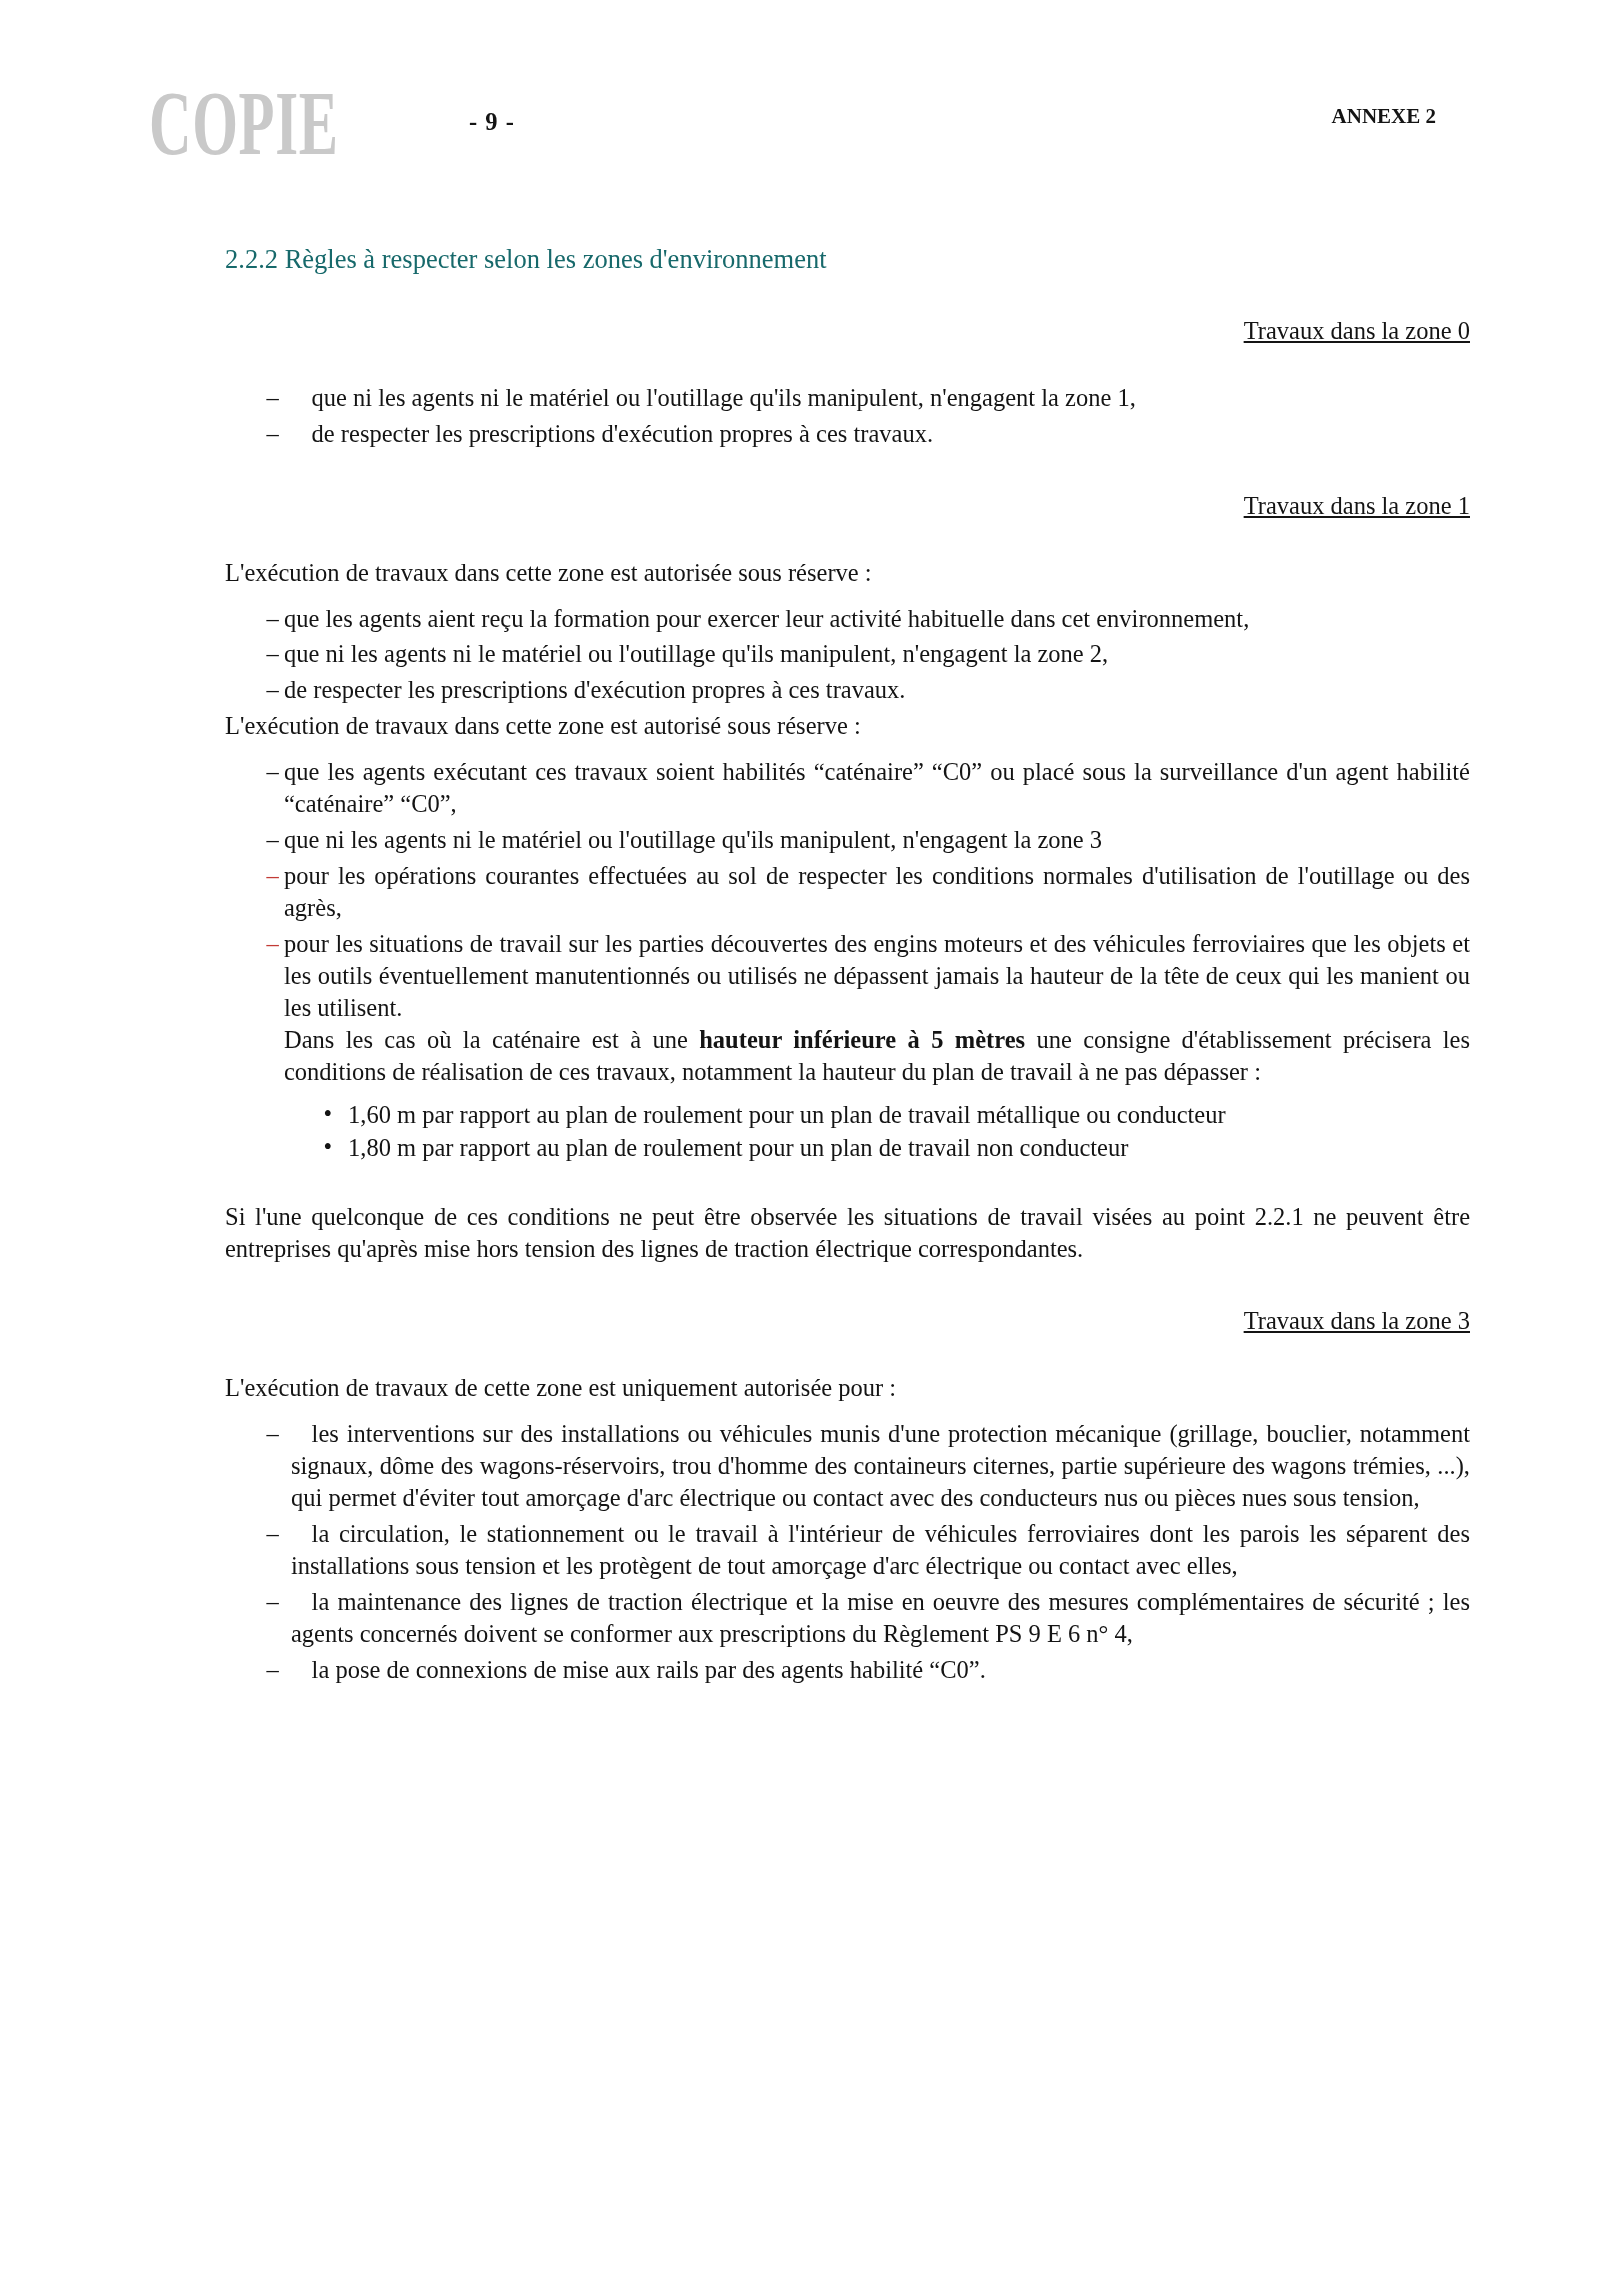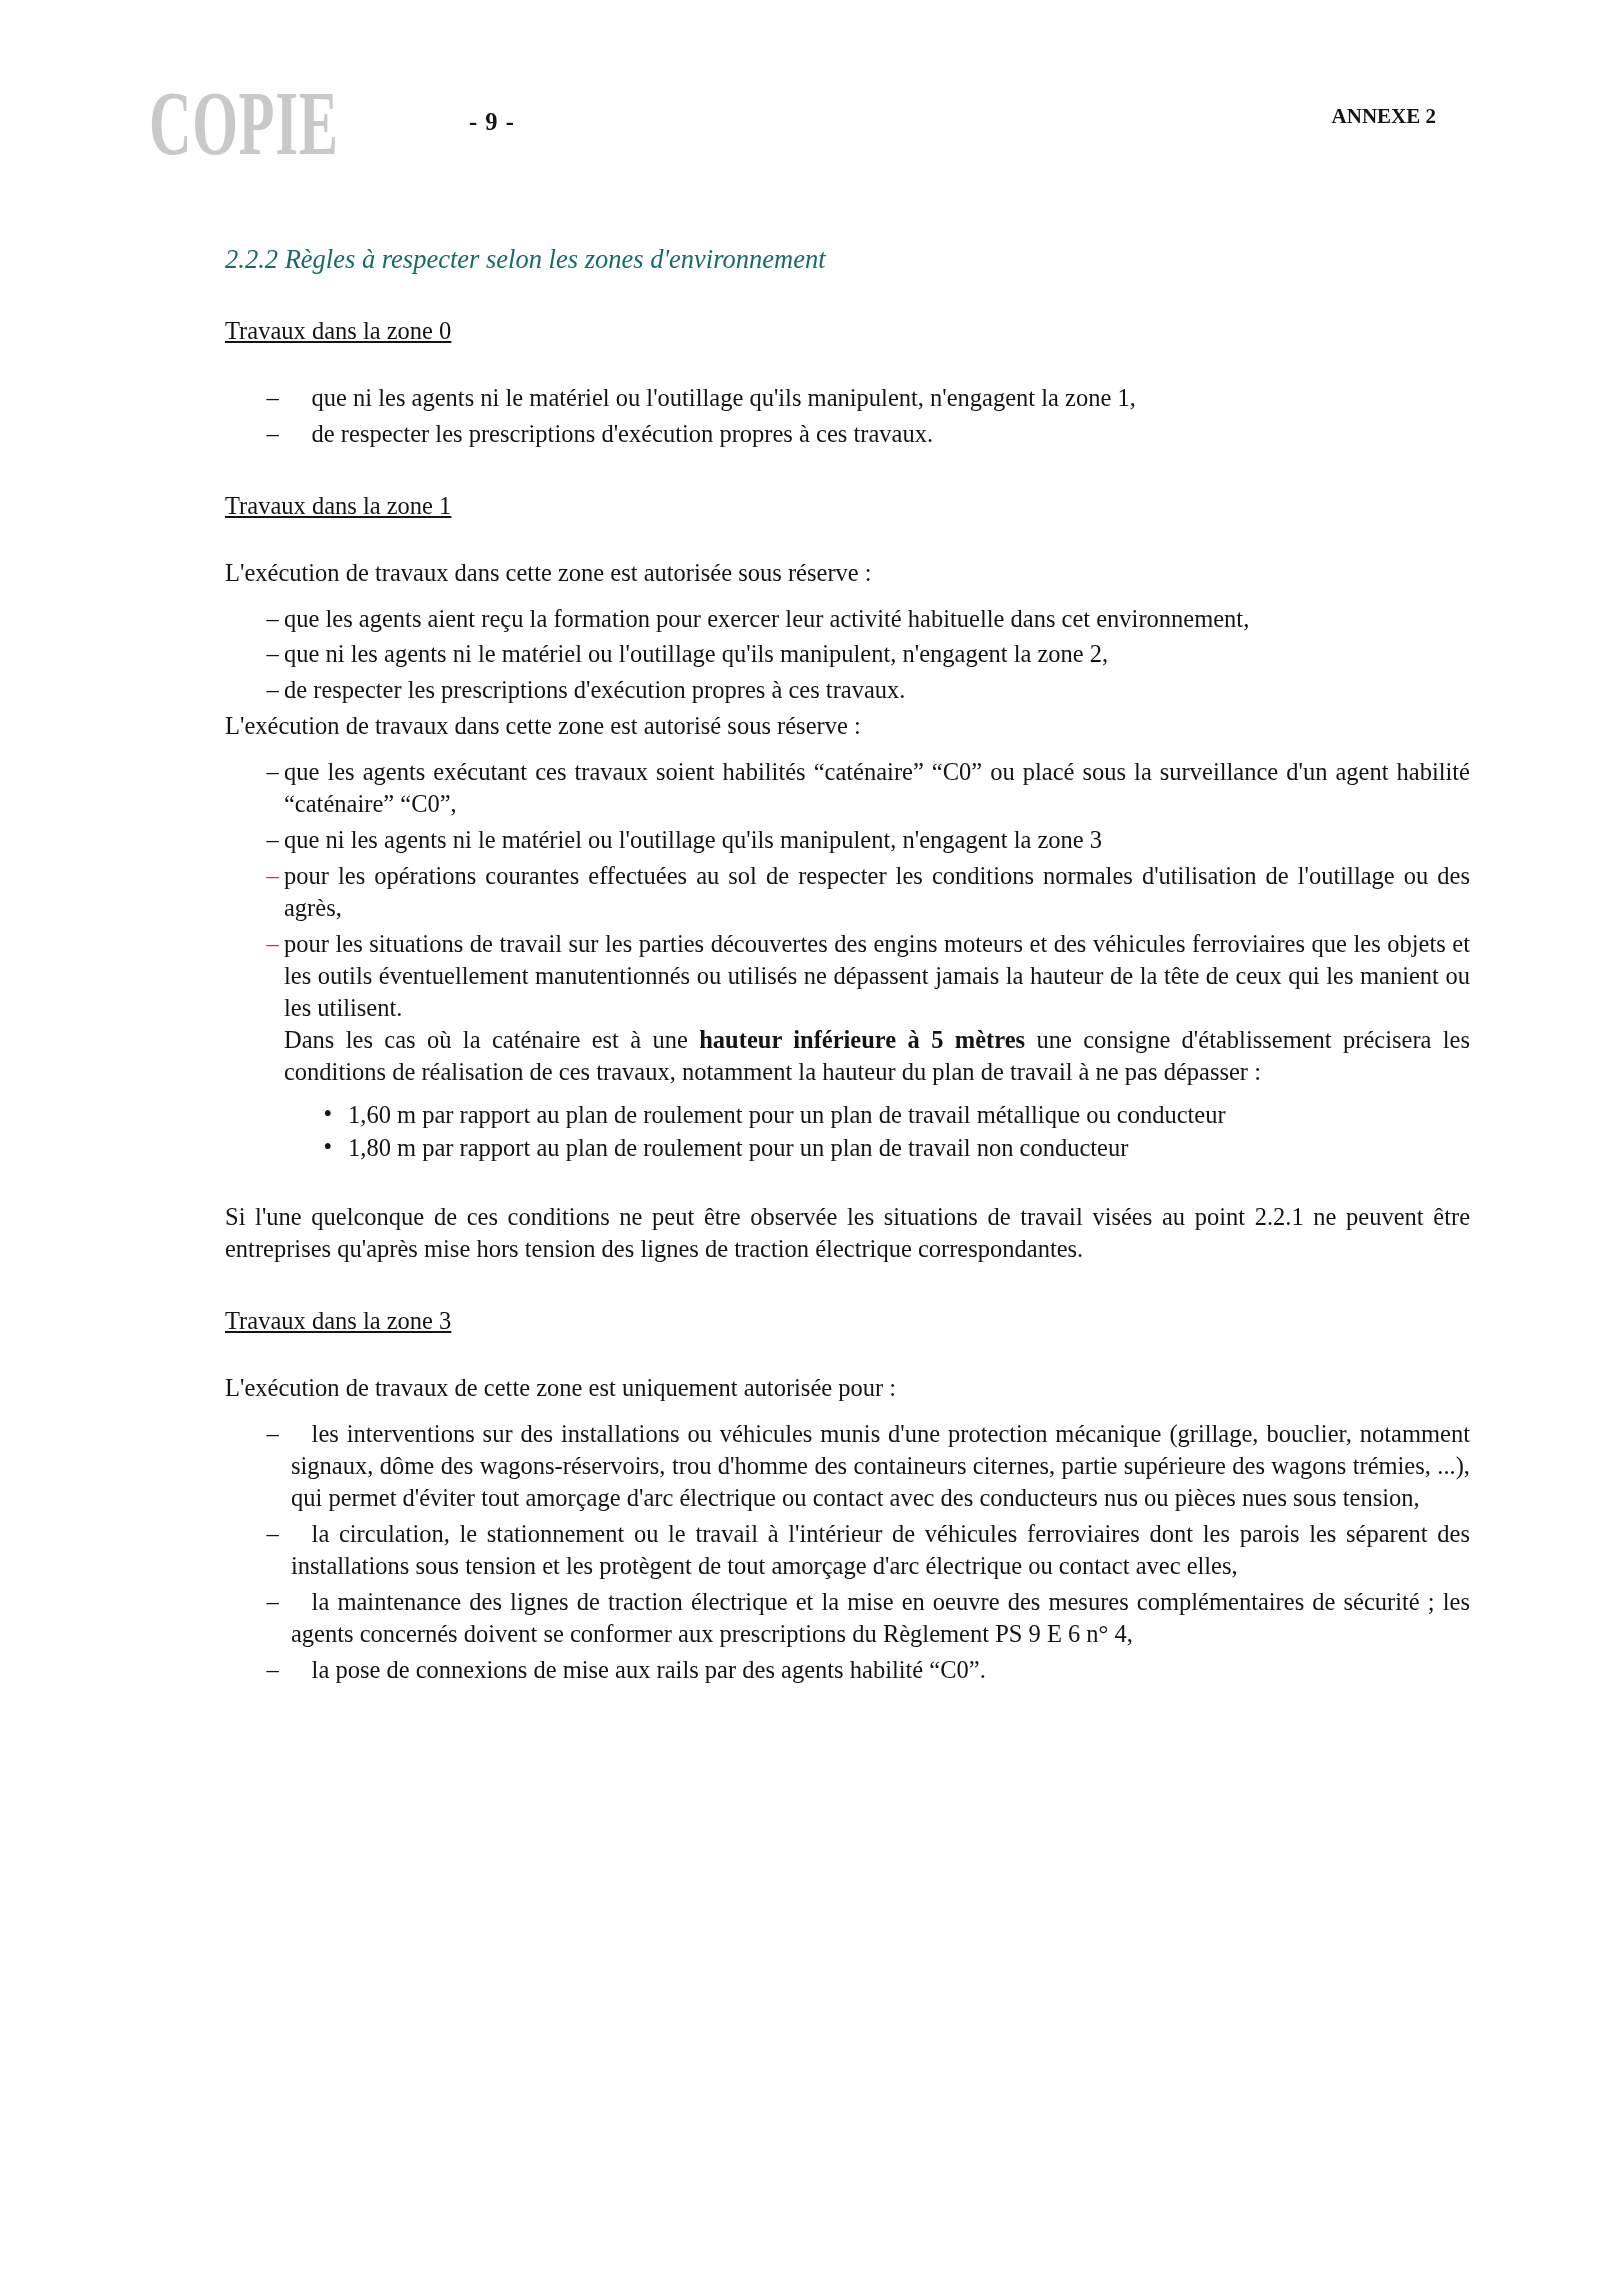--- a/index.html
+++ b/index.html
@@ -47,27 +47,26 @@
     top: 0;
     width: 1245px;
     font-size: 24.5px;
     line-height: 32px;
     text-align: justify;
   }
   .title {
     margin: 0;
     padding-top: 215px;
     font-size: 26.5px;
-    font-style: italic;
     color: #17696b;
     text-align: left;
   }
   .zone-heading {
     margin: 40px 0 35px 0;
-    text-align: left;
+    text-align: right;
   }
   .zone-heading .u { text-decoration: underline; }
   .intro { margin: 0 0 13.7px 0; }
   .bullets { margin: 0; }
   .li { position: relative; margin: 0 0 3.9px 0; }
   .li p { margin: 0; }
   
   .indentA { margin-left: 66px; text-indent: 20.6px; }
   .indentA > .dash { position: absolute; left: -24.5px; top: 0; text-indent: 0; }
   

